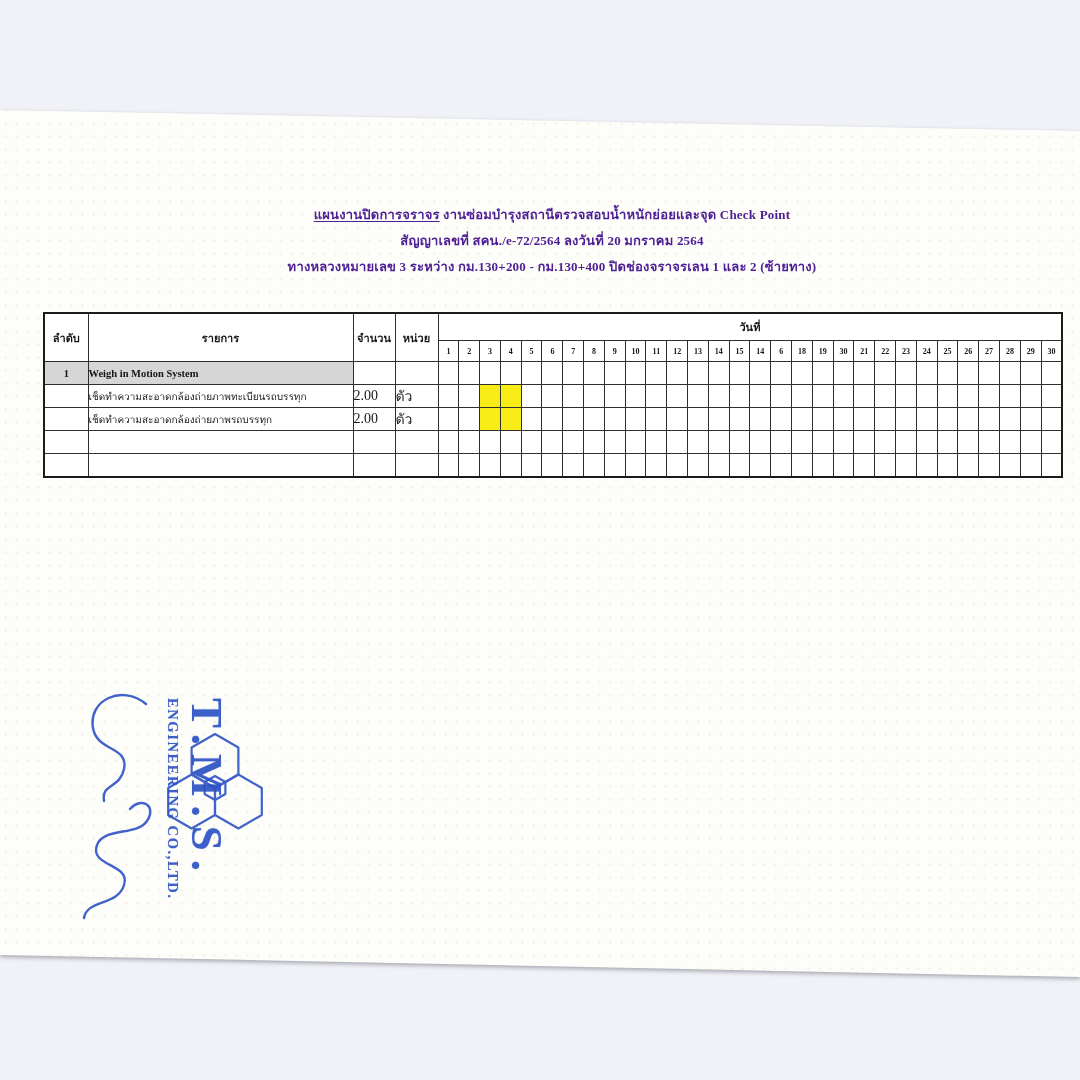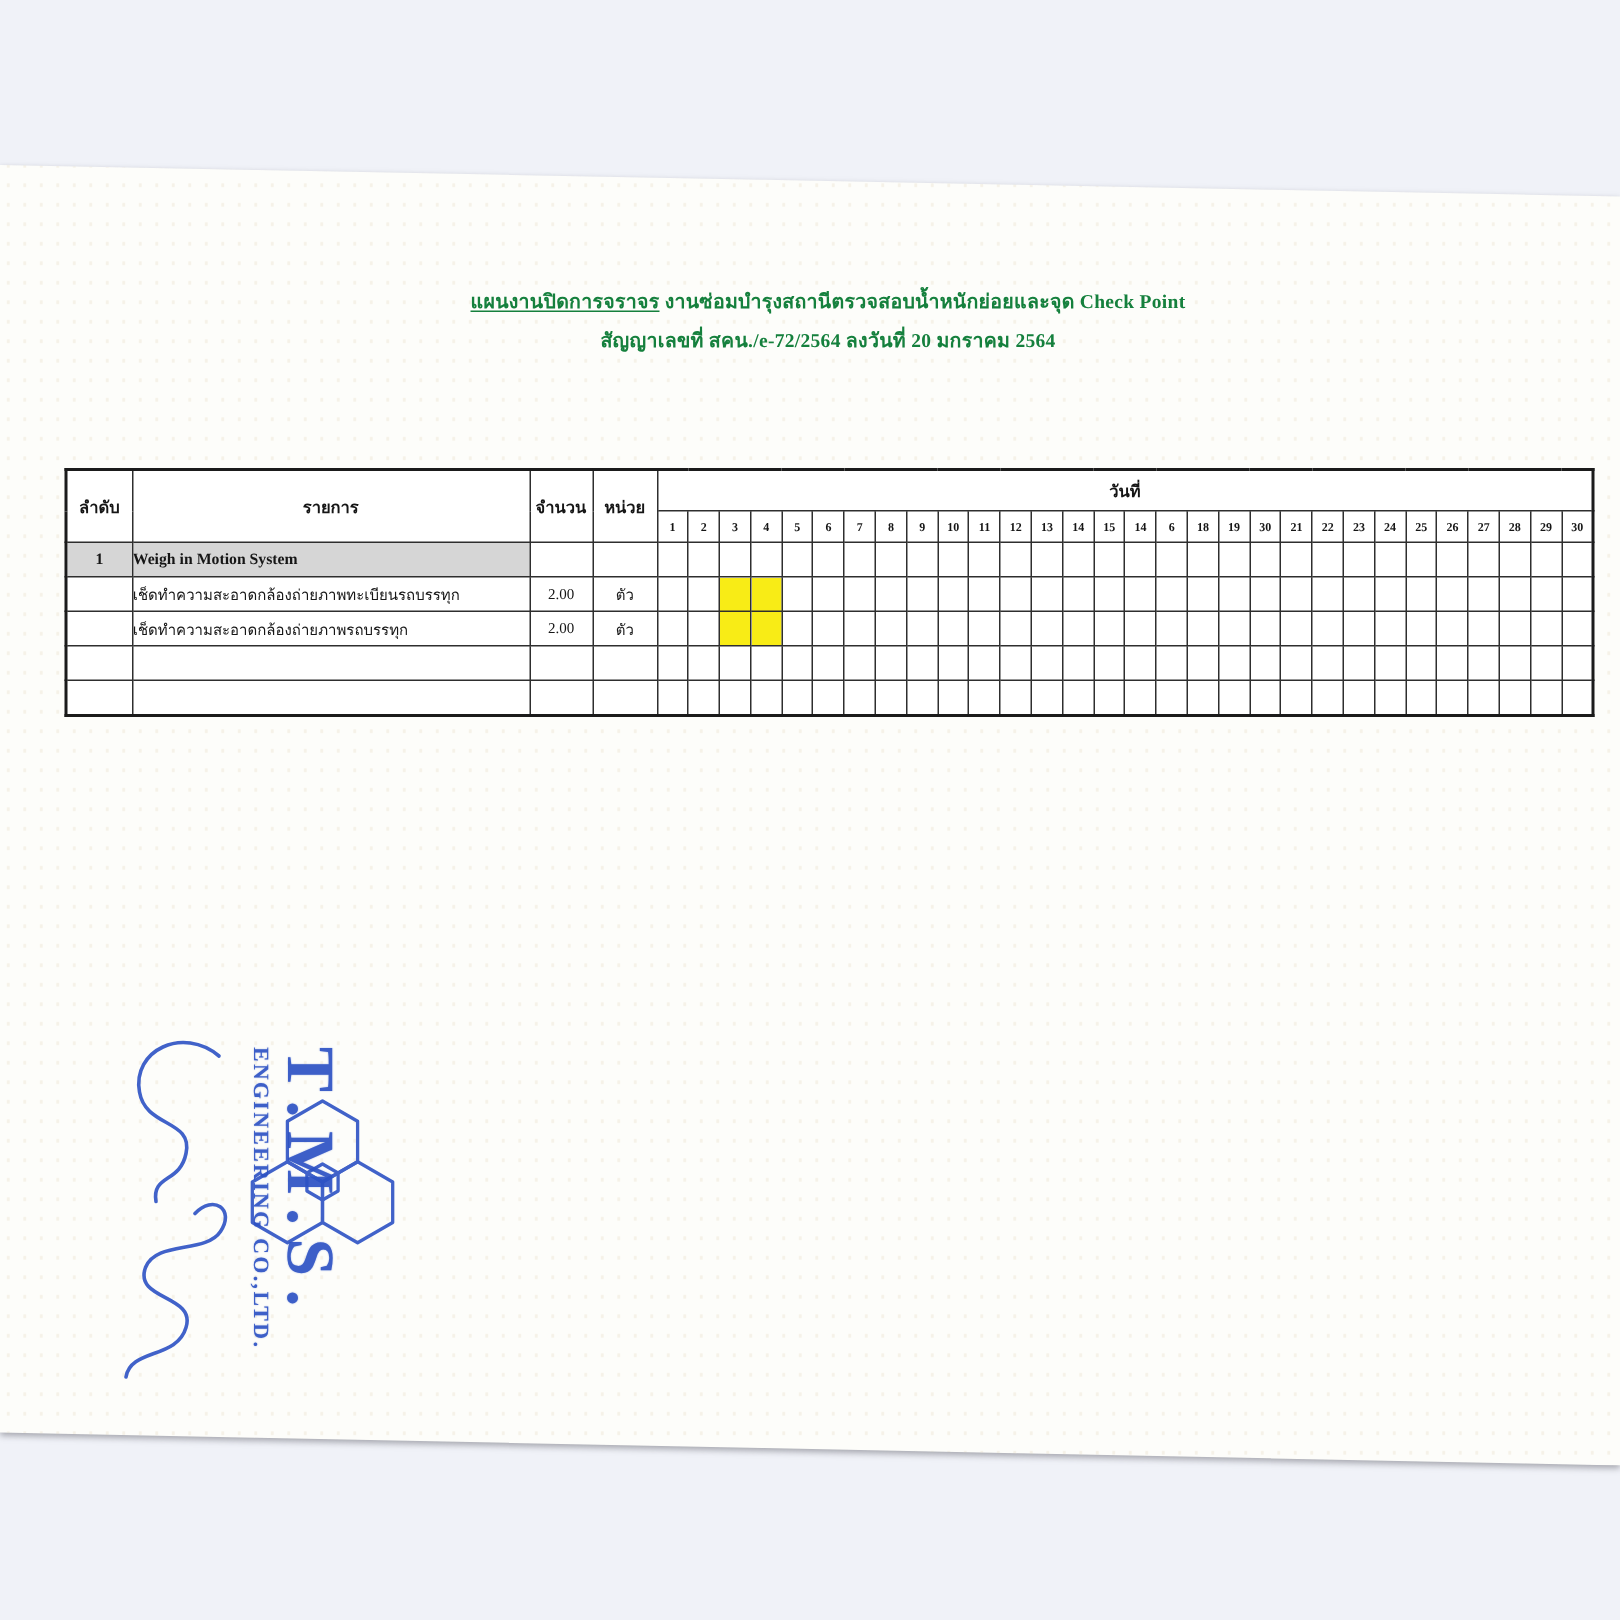--- a/index.html
+++ b/index.html
@@ -17,21 +17,21 @@
     position:absolute;inset:0;
     background-color:#fdfdfa;
     background-image:radial-gradient(rgba(216,198,160,.20) 1px, transparent 1.3px);
     background-size:11px 13px;
     clip-path:polygon(0 110px,1080px 131px,1080px 977px,0 955px);
   }
 
   .content{position:absolute;inset:0;}
 
   
-  .doc-header{position:absolute;left:43px;width:1018px;top:188px;color:#15803d;}
+  .doc-header{position:absolute;left:43px;width:1018px;top:202px;color:#4c1d95;}
   .doc-header .line{
     text-align:center;font-weight:bold;font-size:13px;line-height:26px;
     letter-spacing:.2px;white-space:nowrap;
   }
   .doc-header .u{text-decoration:underline;text-underline-offset:2px;}
 
   
   table.sched{
     position:absolute;left:43px;top:312px;width:1018px;
     border-collapse:collapse;table-layout:fixed;
@@ -40,21 +40,21 @@
   }
   table.sched th,table.sched td{
     border:1px solid #2e2e2e;padding:0;overflow:hidden;white-space:nowrap;
   }
   table.sched{border:2px solid #1b1b1b;}
   tr.hrow1 th{height:26px;font-size:11px;font-weight:bold;}
   tr.hrow2 th{height:20px;font-size:8px;font-weight:bold;}
   tbody tr{height:23px;}
   td.c-no{text-align:center;font-size:10.5px;font-weight:bold;}
   td.c-item{text-align:left;font-size:10px;padding-left:4px;}
-  td.c-qty,td.c-unit{text-align:center;font-size:10px;}
+  td.c-qty,td.c-unit{font-size:14px;}
   tr.section td.c-no,tr.section td.c-item{background:#d6d6d6;font-weight:bold;font-size:10.5px;}
   td.day{background:#fff;}
   td.day.hl{background:#f8ec16;}
 
   
   .stamp{position:absolute;left:60px;top:688px;width:235px;height:240px;color:#2d52c4;}
   .stamp-svg{position:absolute;left:0;top:0;}
   .stamp-text{
     position:absolute;left:172px;top:10px;width:218px;height:84px;
     transform:rotate(90deg);transform-origin:0 0;
@@ -77,20 +77,21 @@
 
   <div class="paper-shadow">
     <div class="paper"></div>
   </div>
 
   <div class="content">
 
     <div class="doc-header">
       <div class="line"><span class="u">แผนงานปิดการจราจร</span><span> งานซ่อมบำรุงสถานีตรวจสอบน้ำหนักย่อยและจุด Check Point</span></div>
       <div class="line">สัญญาเลขที่ สคน./e-72/2564  ลงวันที่ 20 มกราคม 2564</div>
+      <div class="line">ทางหลวงหมายเลข 3 ระหว่าง กม.130+200 - กม.130+400  ปิดช่องจราจรเลน 1 และ 2 (ซ้ายทาง)</div>
     </div>
 
     <table class="sched" id="sched-table">
       <colgroup id="sched-cols">
           <col style="width: 44px;">
           <col style="width: 265px;">
           <col style="width: 42px;">
           <col style="width: 43px;">
           <col style="width: 20.8px;">
           <col style="width: 20.8px;">

